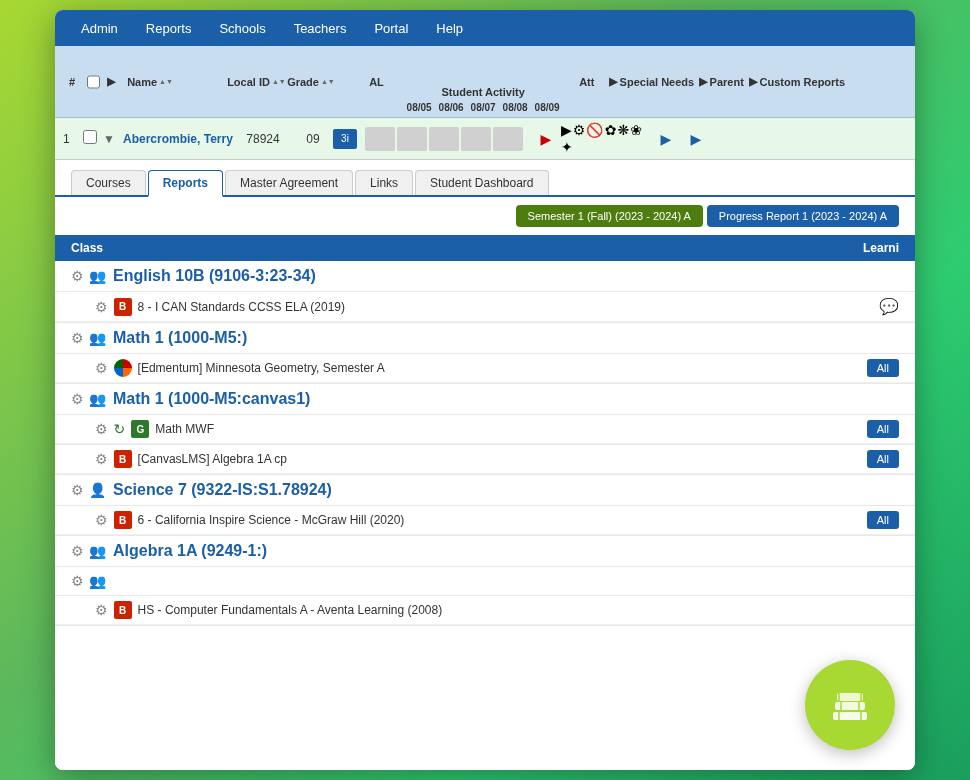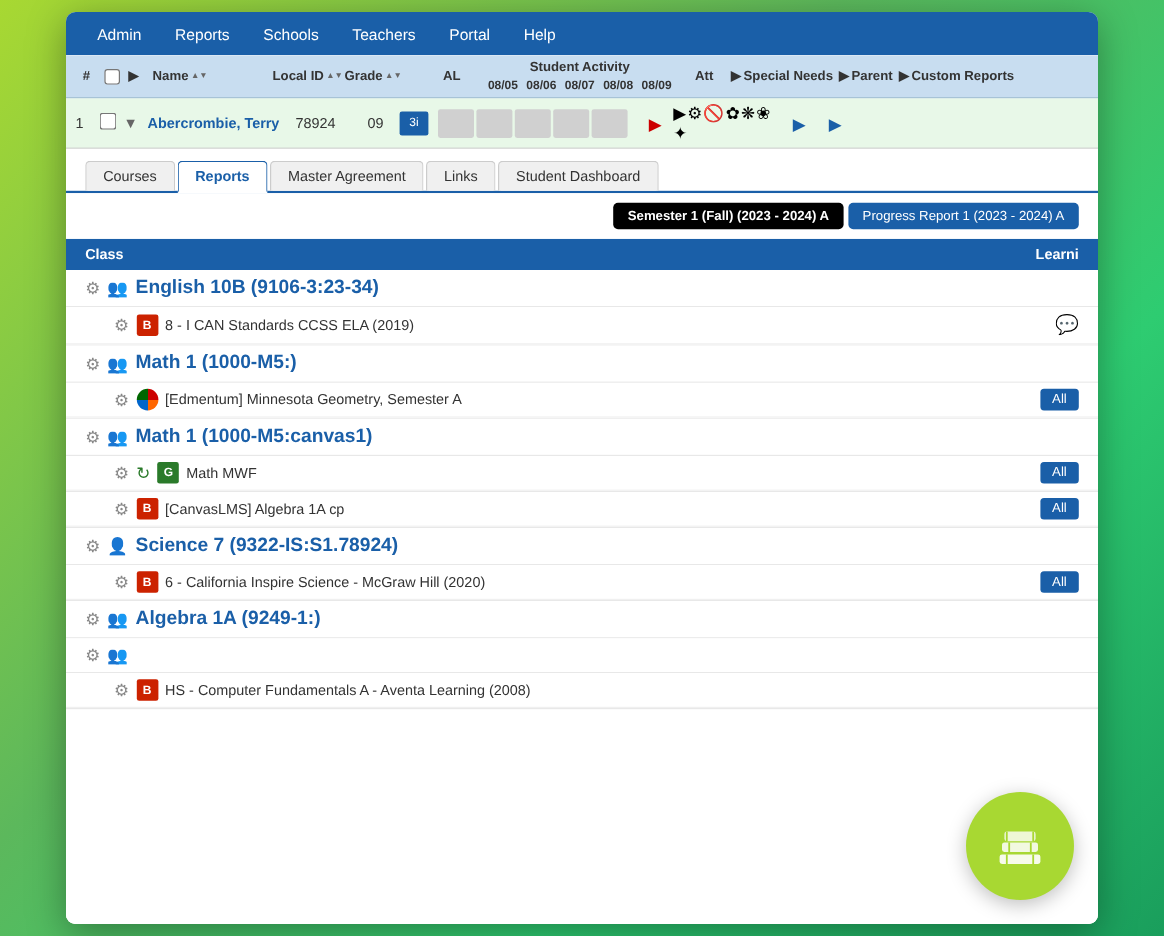--- a/index.html
+++ b/index.html
@@ -95,20 +95,21 @@
     .activity-group {
       display: flex;
       flex-direction: column;
       align-items: center;
     }
     .activity-group .act-label {
       font-size: 11px;
       font-weight: bold;
       color: #333;
       margin-bottom: 2px;
+      margin-top: 36px;
     }
     .activity-dates {
       display: flex;
       gap: 2px;
     }
     .act-date {
       font-size: 10px;
       color: #333;
       width: 30px;
       text-align: center;
@@ -245,22 +246,21 @@
     .sem-btn {
       background: #1a5fa8;
       color: #fff;
       border: none;
       padding: 5px 12px;
       font-size: 11px;
       border-radius: 4px;
       cursor: pointer;
     }
     .sem-btn.active {
-      background: #000000;
-      font-weight: bold;
+      background: #4d7c0f;
     }
 
     
     .classes-table {
       flex: 1;
       overflow-y: auto;
       background: #fff;
     }
     .classes-header {
       display: flex;

